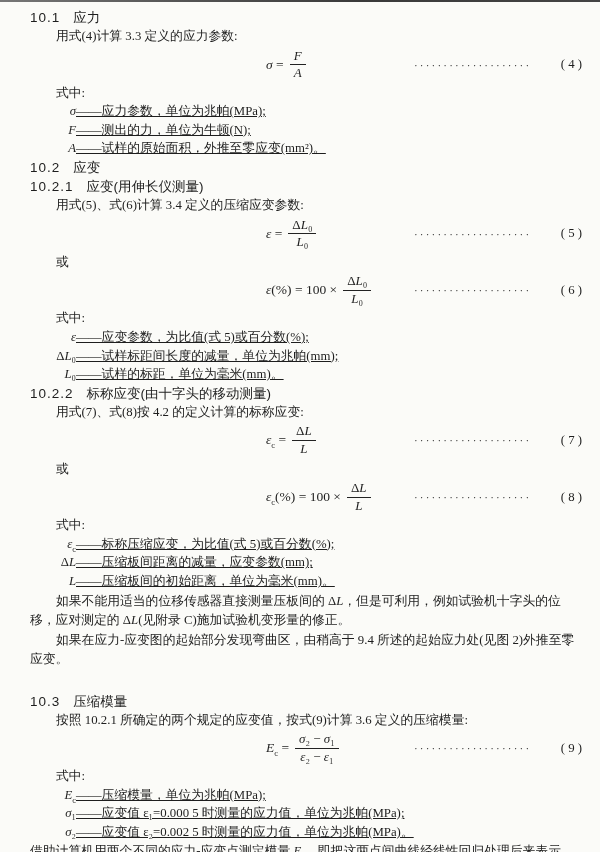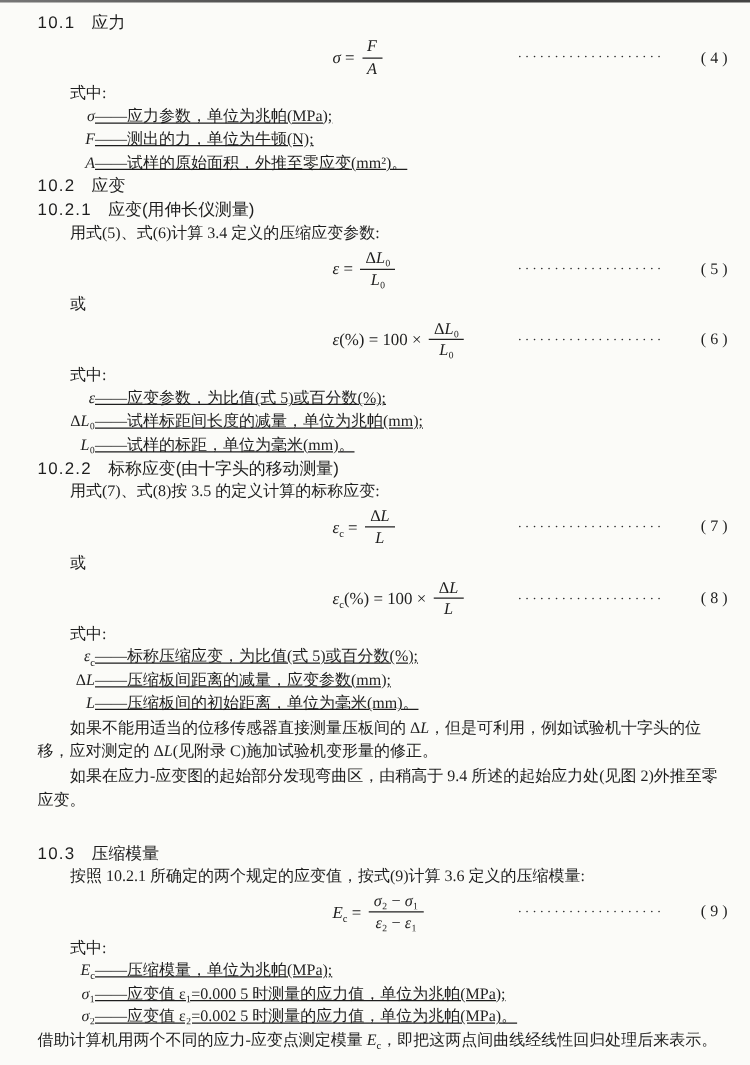--- a/index.html
+++ b/index.html
@@ -39,20 +39,21 @@
 </head>
 <body>
 
 <div class="scan-topline"></div>
 
 <div class="page">
 
   <div class="h2">
     <span class="hnum">10.1</span><span>应力</span>
   </div>
+  <div class="txt indent">用式(4)计算 3.3 定义的应力参数:</div>
 
   <div class="formula-row">
     <span class="f-expr">
       <span class="f-lhs"><i>σ</i> =</span>
       <span class="frac">
         <span class="num"><i>F</i></span>
         <span class="den"><i>A</i></span>
       </span>
     </span>
     <span class="f-dots">··························</span>
@@ -118,21 +119,21 @@
     <span class="desc">——试样标距间长度的减量，单位为兆帕(mm);</span>
   </div>
   <div class="symrow">
     <span class="sym"><i>L</i>₀</span>
     <span class="desc">——试样的标距，单位为毫米(mm)。</span>
   </div>
 
   <div class="h2">
     <span class="hnum">10.2.2</span><span>标称应变(由十字头的移动测量)</span>
   </div>
-  <div class="txt indent">用式(7)、式(8)按 3.5 的定义计算的标称应变:</div>
+  <div class="txt indent">用式(7)、式(8)按 4.2 的定义计算的标称应变:</div>
 
   <div class="formula-row">
     <span class="f-expr">
       <span class="f-lhs"><i>ε</i><sub>c</sub> =</span>
       <span class="frac">
         <span class="num">Δ<i>L</i></span>
         <span class="den"><i>L</i></span>
       </span>
     </span>
     <span class="f-dots">··························</span>

